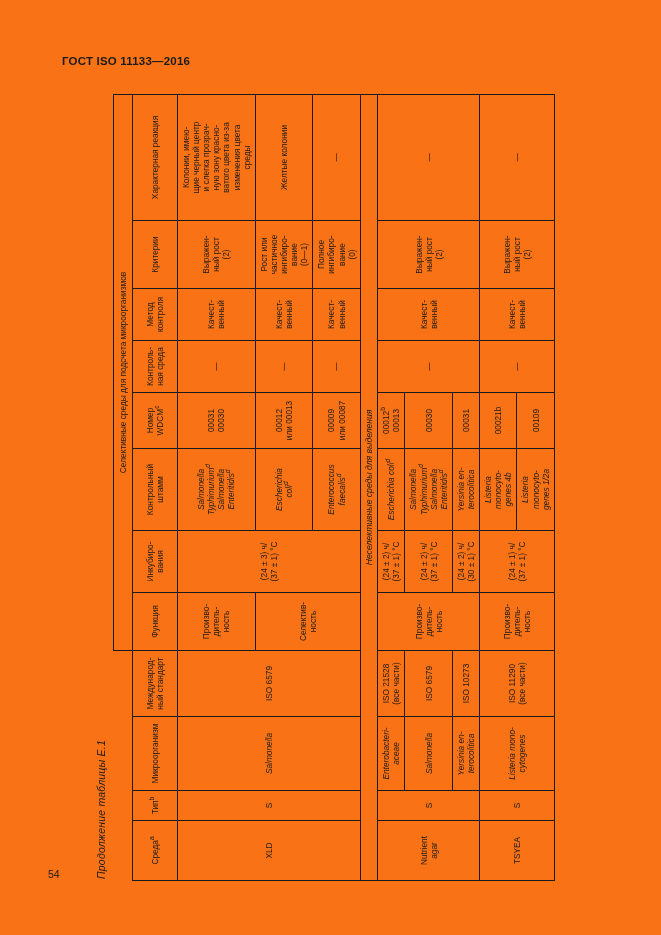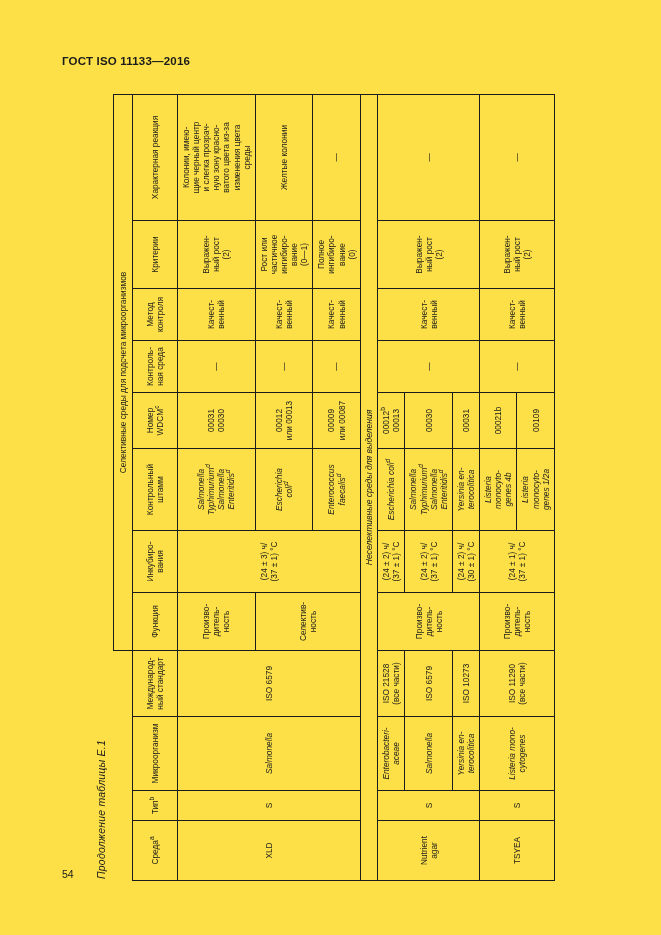--- a/index.html
+++ b/index.html
@@ -13,38 +13,38 @@
     position: relative;
     font-family: "Liberation Sans", sans-serif;
     color: #1b1b1b;
     overflow: hidden;
   }
 
   
   #page {
     position: absolute;
     inset: 0;
-    background: #fde047;
+    background: #f97316;
   }
 
   
   #page-header {
     position: absolute;
     left: 62px;
     top: 55px;
     font-size: 11.5px;
     font-weight: bold;
     letter-spacing: .2px;
     white-space: nowrap;
   }
 
   
   #page-number {
     position: absolute;
-    left: 62px;
+    left: 48px;
     top: 868px;
     font-size: 10.5px;
   }
 
   
   
   #rot {
     position: absolute;
     
     left: 50%;

